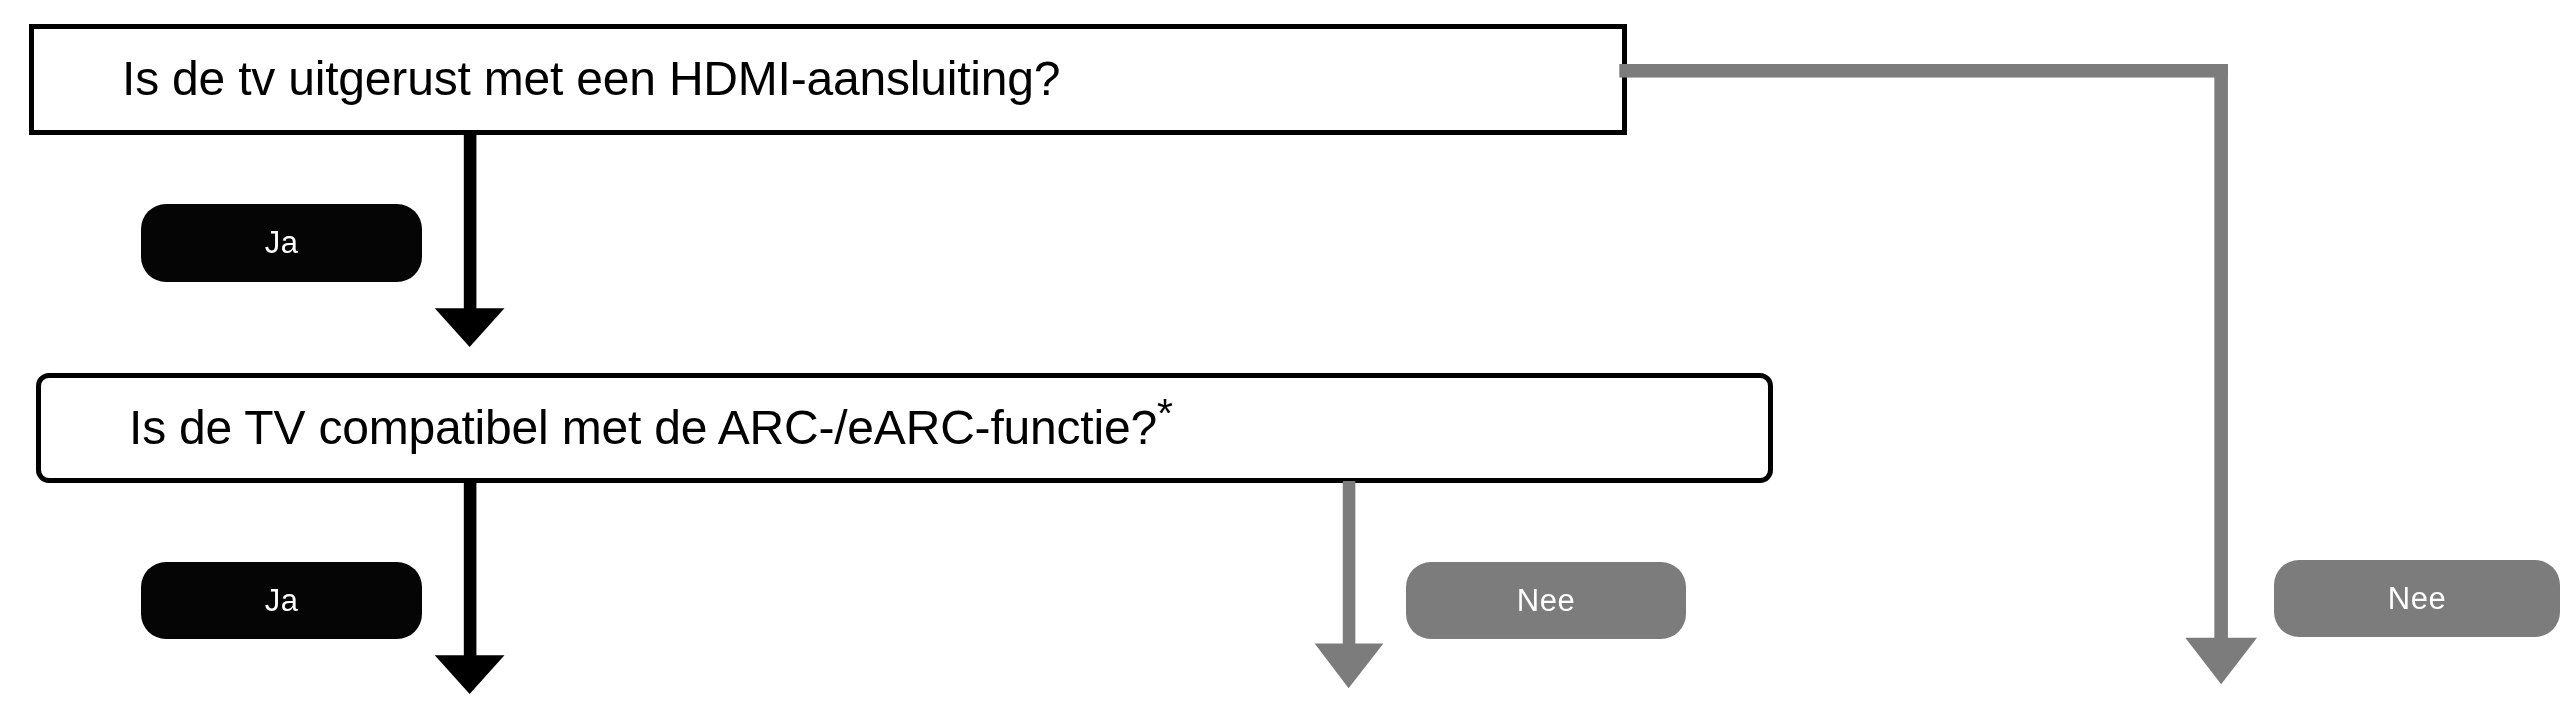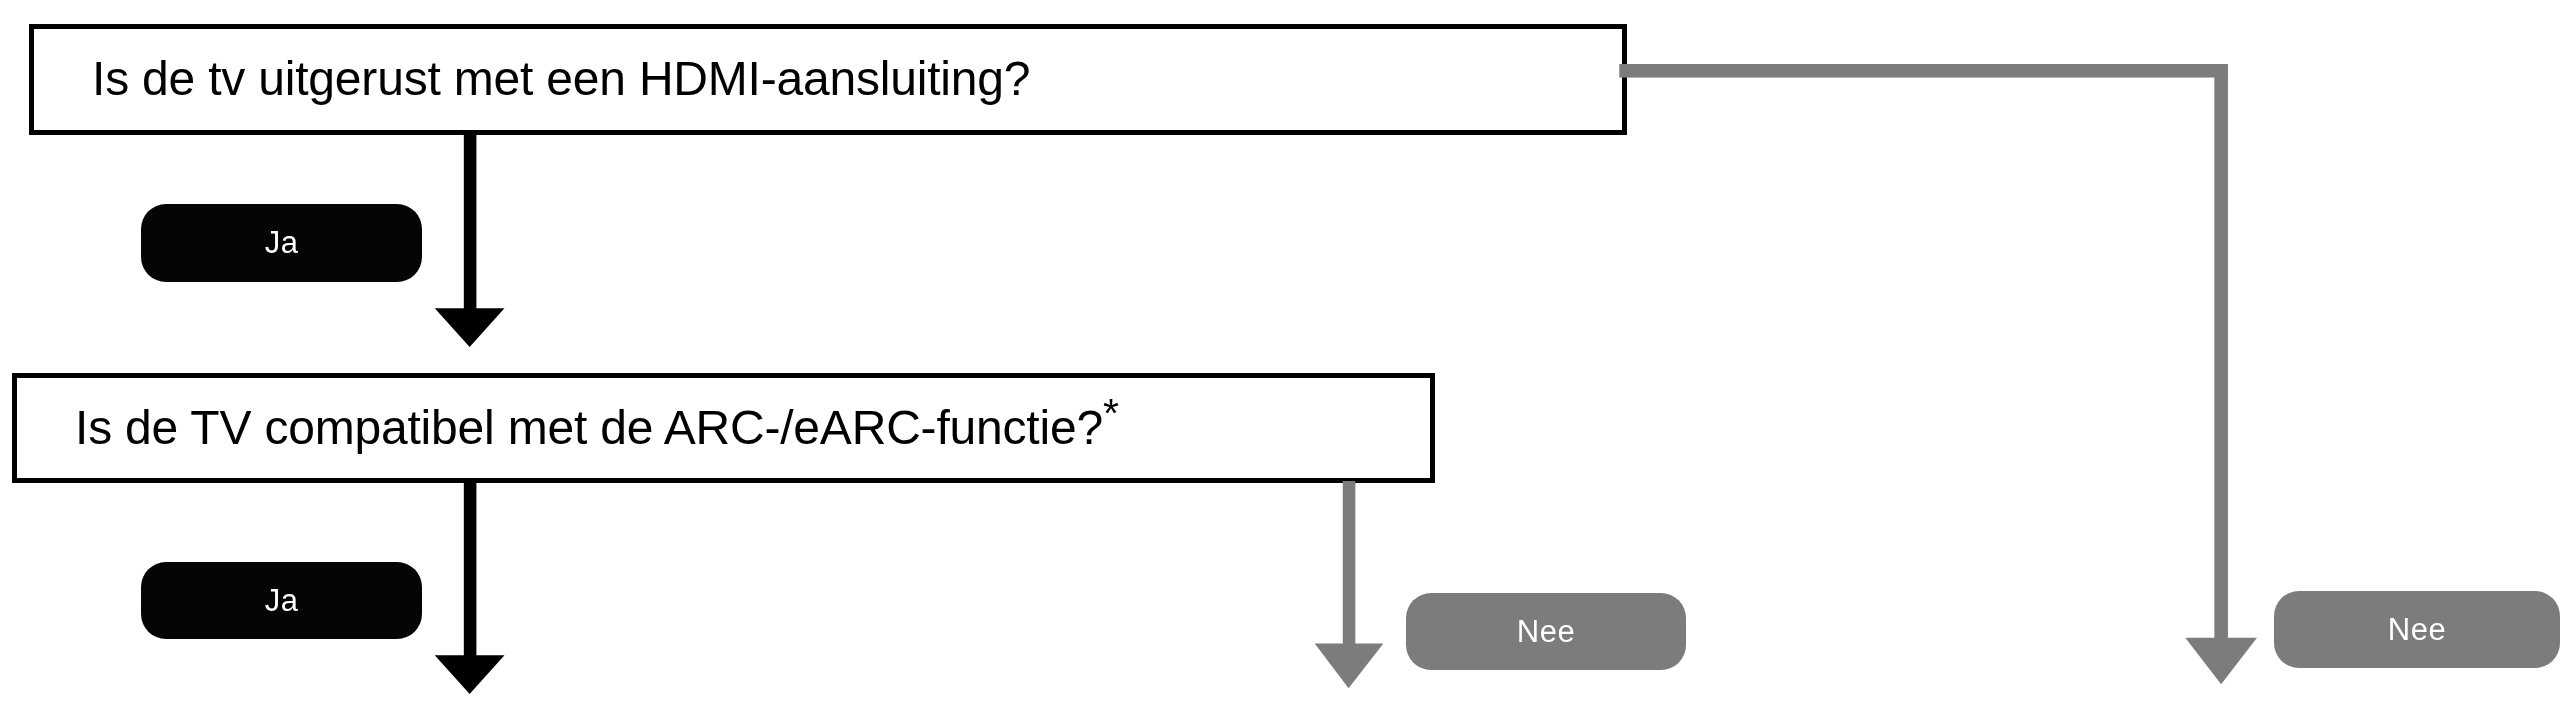--- a/index.html
+++ b/index.html
@@ -26,46 +26,46 @@
     background: #ffffff;
     border: 5.8px solid #000000;
     display: flex;
     align-items: center;
   }
   .decision-box .box-text {
     font-size: 48px;
     line-height: 1.1;
     color: #000000;
     white-space: nowrap;
-    padding-left: 58px;
+    padding-left: 88px;
     letter-spacing: -0.2px;
   }
   .decision-box .box-text .asterisk {
     font-size: 41px;
     vertical-align: super;
     line-height: 0;
   }
 
   #box-hdmi  { left: 29px;  top: 24px;  width: 1598px; height: 111px; }
-  #box-arc   { left: 12px;  top: 373px; width: 1423px; height: 110px; }
+  #box-arc   { left: 36px;  top: 373px; width: 1737px; height: 110px; border-radius: 13px; }
 
   
   .pill {
     position: absolute;
     box-sizing: border-box;
     border-radius: 25px;
     display: flex;
     align-items: center;
     justify-content: center;
     color: #ffffff;
     font-size: 31px;
     letter-spacing: 0.5px;
   }
   .pill.yes { background: #050505; }
-  .pill.no  { background: #7c7c7c; margin-top: 31px; }
+  .pill.no  { background: #7c7c7c; }
 
   #pill-ja-1  { left: 141px;  top: 204px; width: 281px; height: 78px; }
   #pill-ja-2  { left: 141px;  top: 562px; width: 281px; height: 77px; }
   #pill-nee-1 { left: 1406px; top: 562px; width: 280px; height: 77px; }
   #pill-nee-2 { left: 2274px; top: 560px; width: 286px; height: 77px; }
 
   
   .connector {
     position: absolute;
     overflow: visible;

